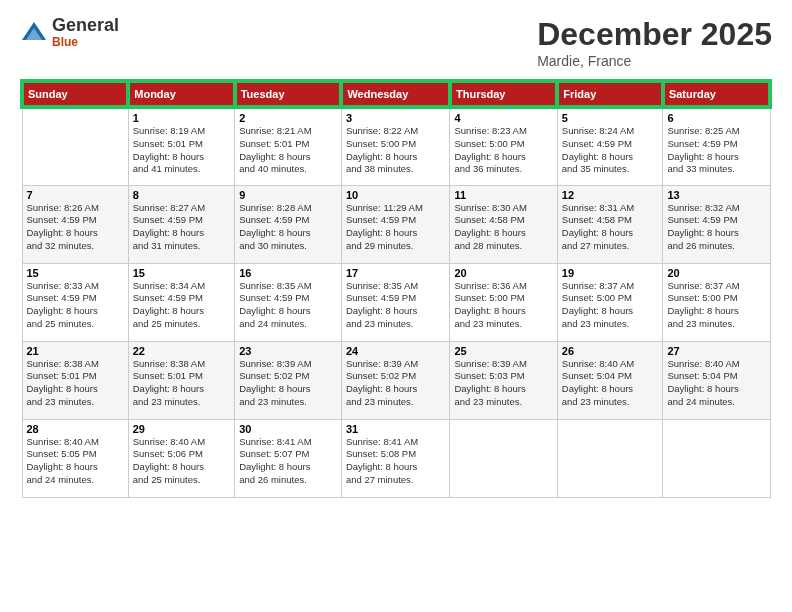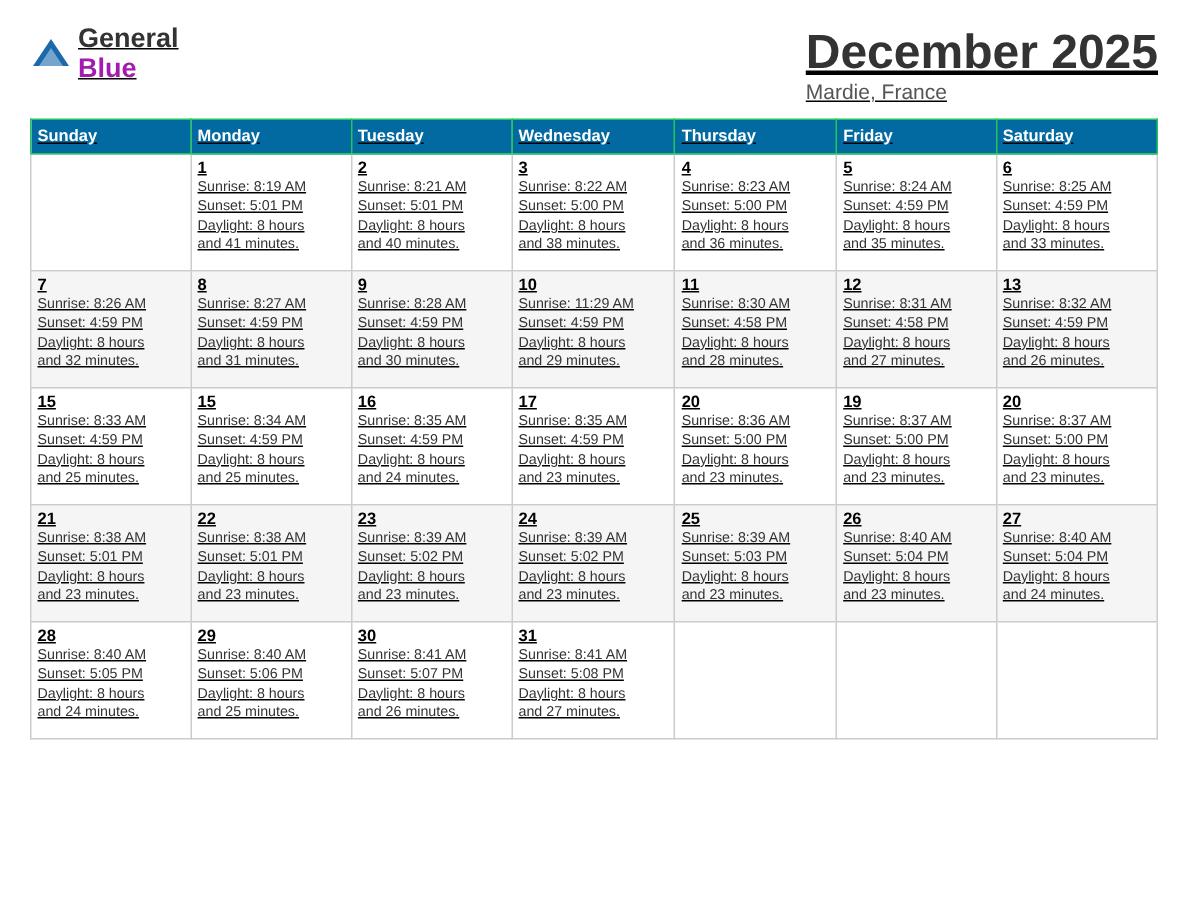--- a/index.html
+++ b/index.html
@@ -7,21 +7,20 @@
       width: 792px;
       height: 612px;
       font-family: Arial, sans-serif;
       background: #fff;
       overflow: hidden;
     }
     .container {
       width: 792px;
       height: 508px;
       padding: 16px 20px 10px 20px;
-      text-decoration: underline;
     }
     .header {
       display: flex;
       justify-content: space-between;
       align-items: flex-start;
       margin-bottom: 10px;
     }
     .logo {
       display: flex;
       align-items: center;
@@ -30,23 +29,23 @@
       display: flex;
       flex-direction: column;
       line-height: 1.1;
     }
     .logo-general {
       font-size: 18px;
       font-weight: bold;
       color: #333;
     }
     .logo-blue {
-      font-size: 18px;
-      font-weight: bold;
-      color: #a21caf;
+      font-size: 12px;
+      font-weight: bold;
+      color: #c2410c;
     }
     .logo-icon {
       width: 28px;
       height: 28px;
       margin-right: 4px;
     }
     .title-block {
       text-align: left;
     }
     .month-title {
@@ -57,27 +56,27 @@
     .subtitle {
       font-size: 14px;
       color: #555;
     }
     table {
       width: 100%;
       border-collapse: collapse;
       font-size: 10px;
     }
     thead tr th {
-      background-color: #0369a1;
+      background-color: #b91c1c;
       color: #fff;
       padding: 5px 4px;
       text-align: left;
       font-size: 11px;
       font-weight: bold;
-      border: 1px solid #22c55e;
+      border: 4px solid #22c55e;
     }
     tbody tr td {
       border: 1px solid #ccc;
       vertical-align: top;
       padding: 3px 4px;
       height: 78px;
       width: 113px;
     }
     tbody tr:nth-child(even) {
       background-color: #f5f5f5;

